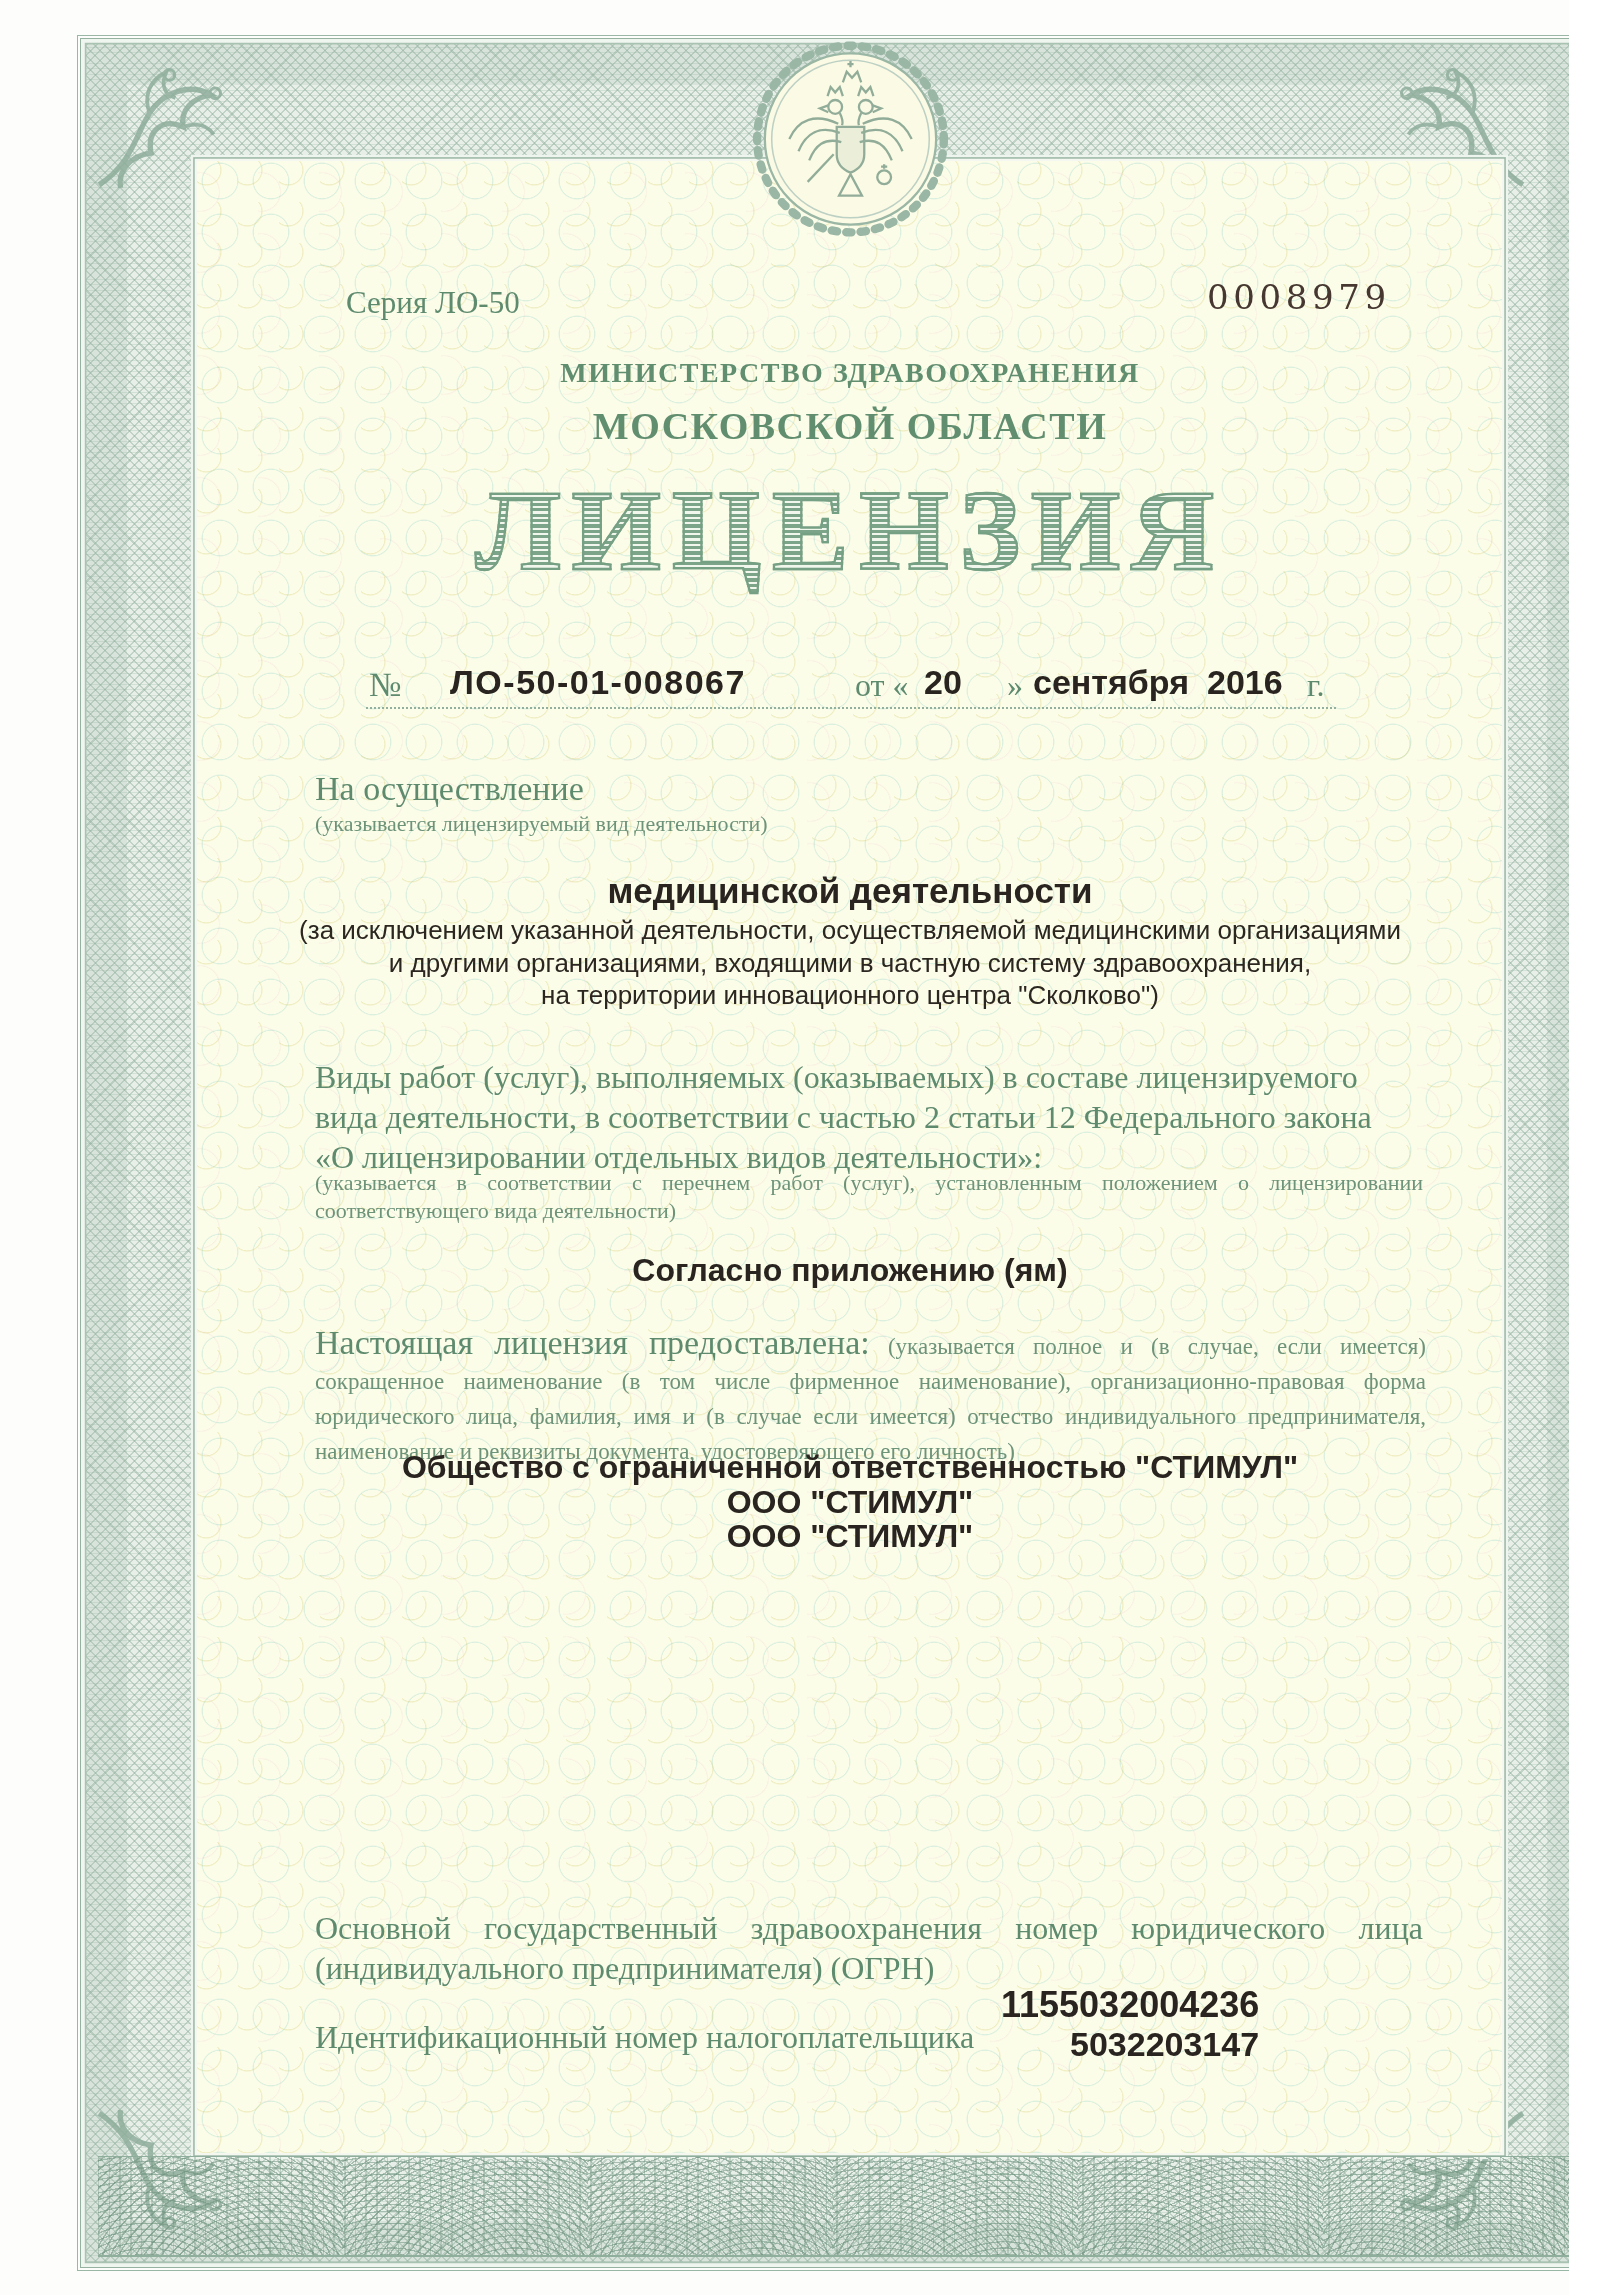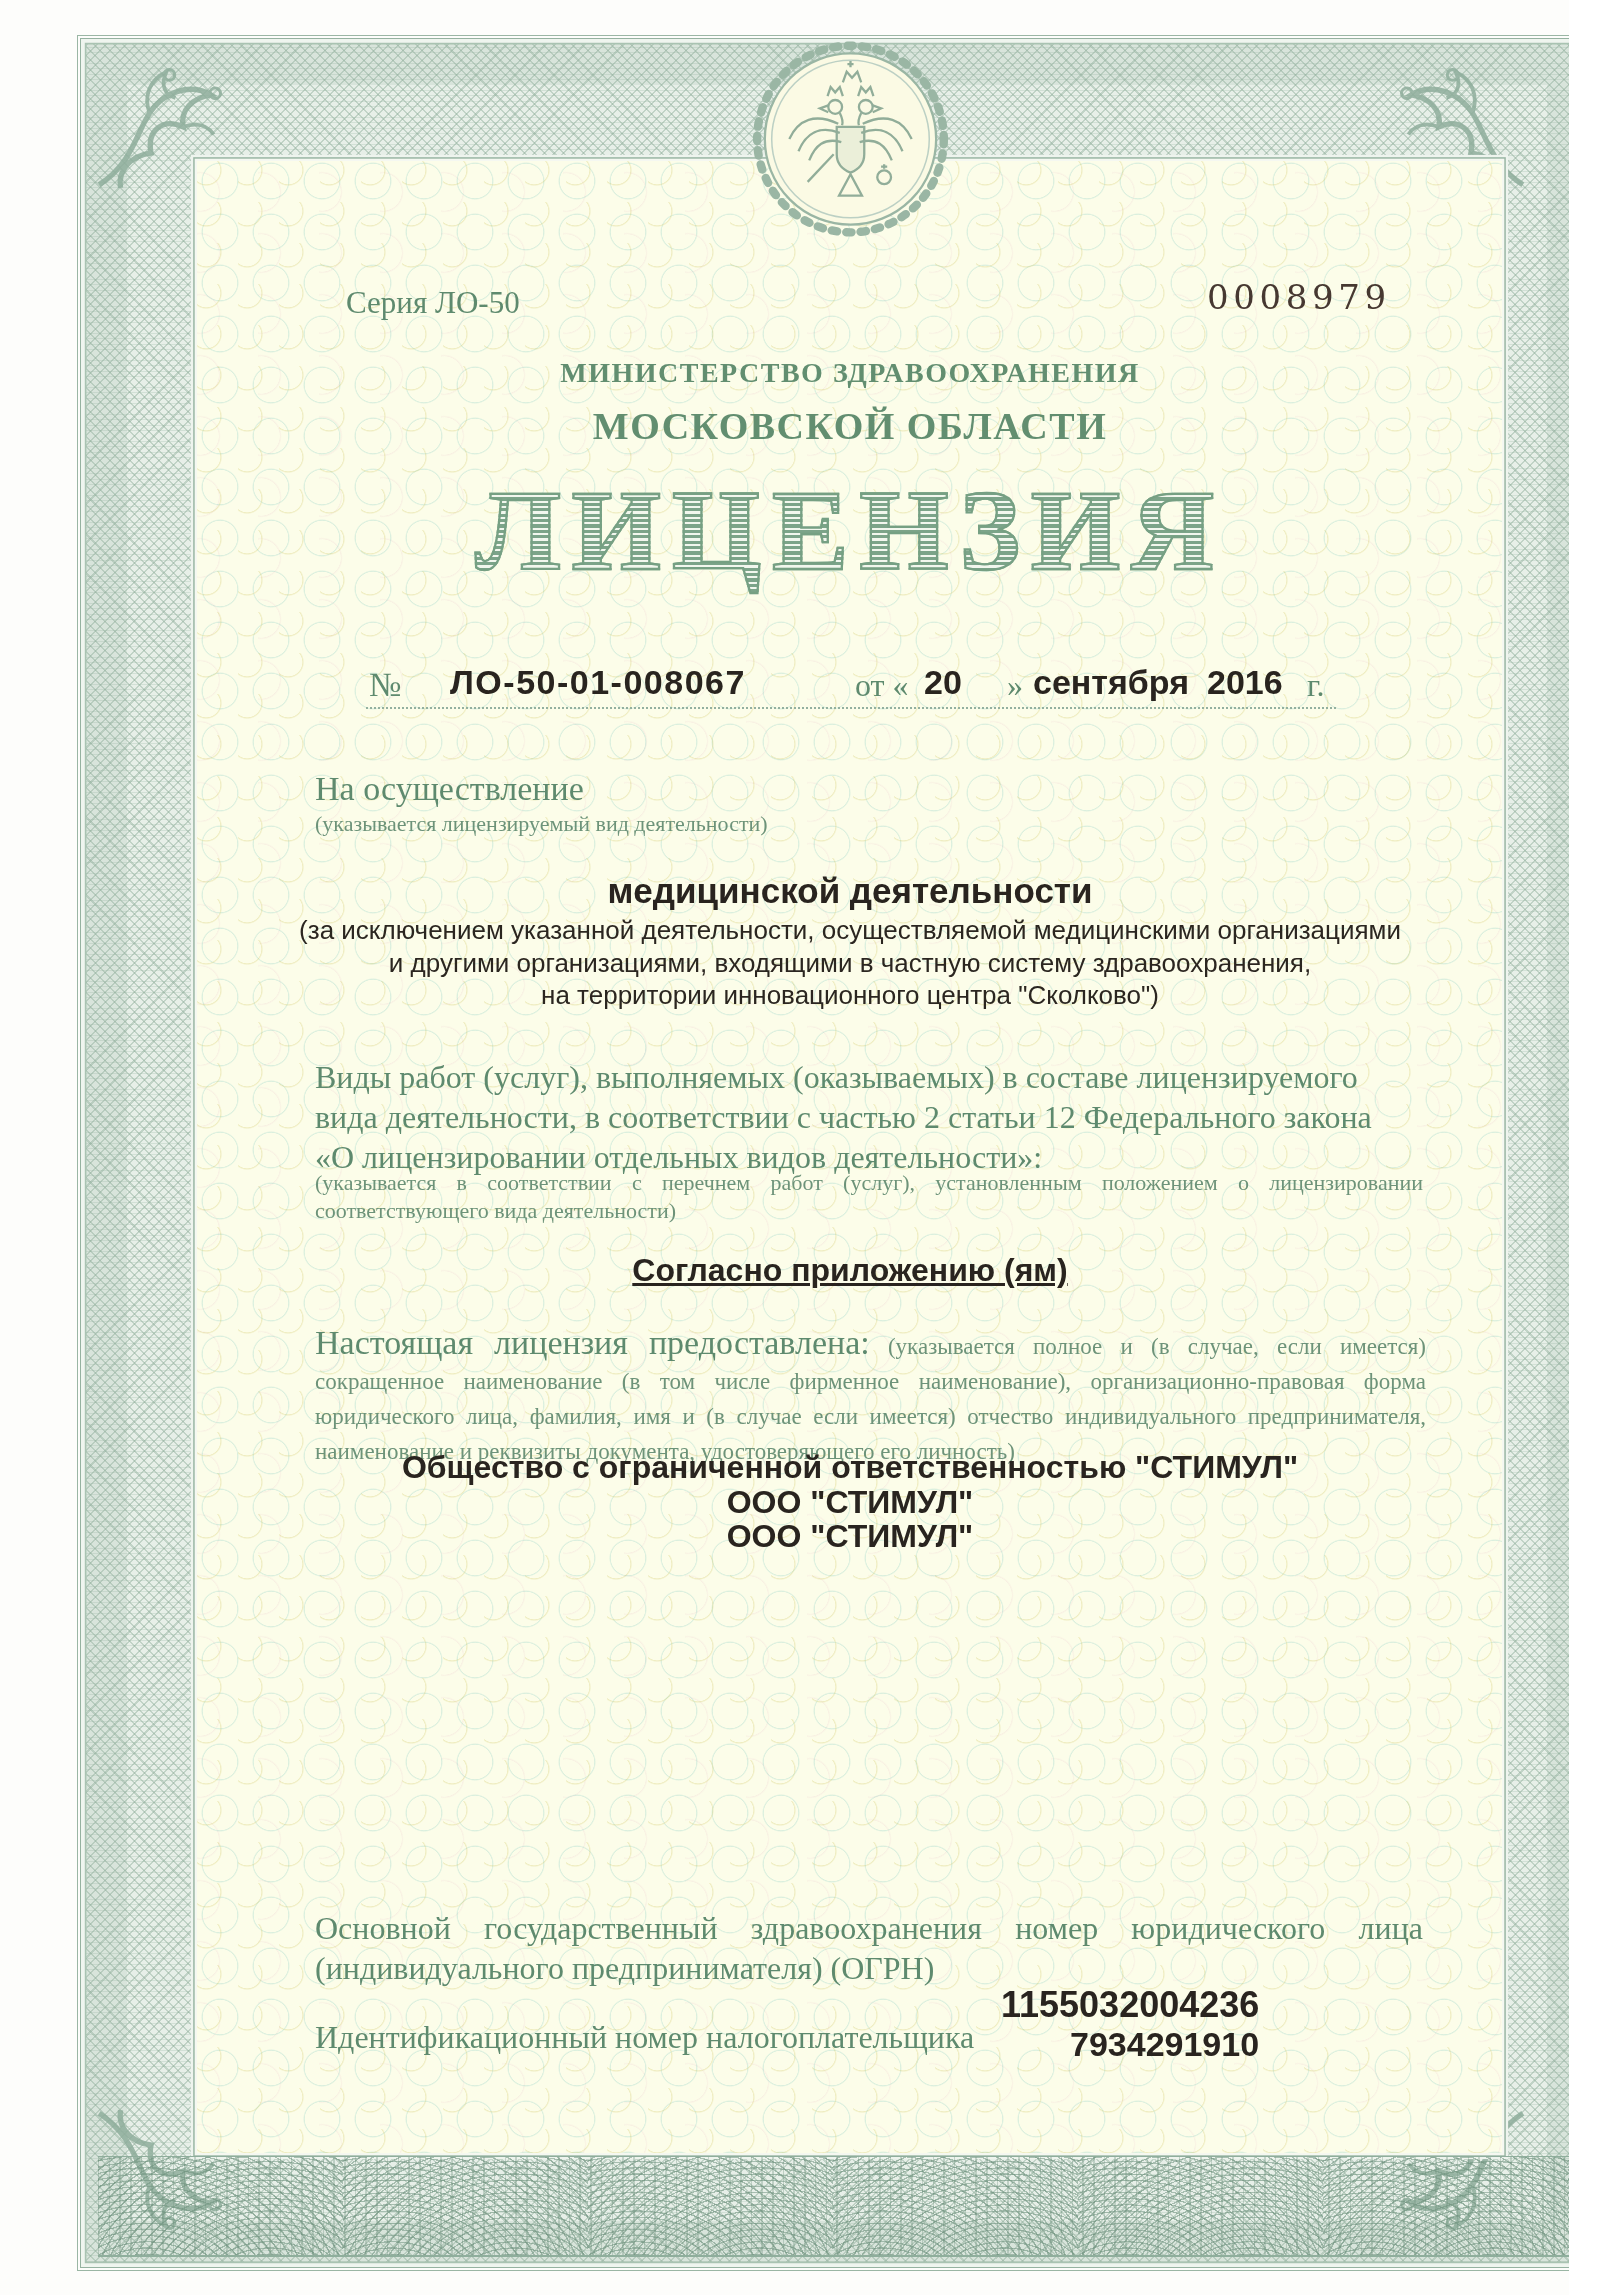--- a/index.html
+++ b/index.html
@@ -69,21 +69,21 @@
   .act-name{top:871px;font-size:35px;}
   .exc1{top:915px;font-size:26px;}
   .exc2{top:948px;font-size:26px;text-align:center;}
   .exc3{top:980px;font-size:26px;}
 
   .works1{left:315px;top:1059px;font-size:32px;}
   .works2{left:315px;top:1099px;font-size:32px;}
   .works3{left:315px;top:1139px;font-size:32px;}
   .works-note{position:absolute;left:315px;top:1169px;width:1108px;font-size:22px;line-height:28px;
     text-align:justify;color:#6d9379;}
-  .attach{top:1252px;font-size:32px;text-decoration:underline;}
+  .attach{top:1252px;font-size:32px;}
 
   .grantee{position:absolute;left:315px;top:1315px;width:1111px;text-align:justify;line-height:31px;}
   .grantee .intro{font-size:34px;color:#5e8a6e;}
   .grantee .note{font-size:23px;color:#6d9379;}
   .name1{top:1449px;font-size:32px;}
   .name2{top:1484px;font-size:32px;}
   .name3{top:1518px;font-size:32px;}
 
   .ogrn-l1{position:absolute;left:315px;top:1910px;width:1108px;font-size:32px;
     text-align:justify;text-align-last:justify;}
@@ -196,16 +196,16 @@
 
   <p class="grantee"><span class="intro">Настоящая лицензия предоставлена:</span><span class="note"> (указывается полное и (в случае, если имеется) сокращенное наименование (в том числе фирменное наименование), организационно-правовая форма юридического лица, фамилия, имя и  (в случае если имеется) отчество индивидуального предпринимателя, наименование и реквизиты документа,  удостоверяющего его личность)</span></p>
   <div class="cx sans-d name1">Общество с ограниченной ответственностью "СТИМУЛ"</div>
   <div class="cx sans-d name2">ООО "СТИМУЛ"</div>
   <div class="cx sans-d name3">ООО "СТИМУЛ"</div>
 
   <div class="ogrn-l1 serif-g">Основной государственный здравоохранения номер юридического лица</div>
   <div class="abs serif-g ogrn-l2">(индивидуального предпринимателя) (ОГРН)</div>
   <div class="abs sans-d ogrn-v">1155032004236</div>
   <div class="abs serif-g inn-l">Идентификационный номер налогоплательщика</div>
-  <div class="abs sans-d inn-v">7934291910</div>
+  <div class="abs sans-d inn-v">5032203147</div>
 
 </div>
 
 
 </body></html>

